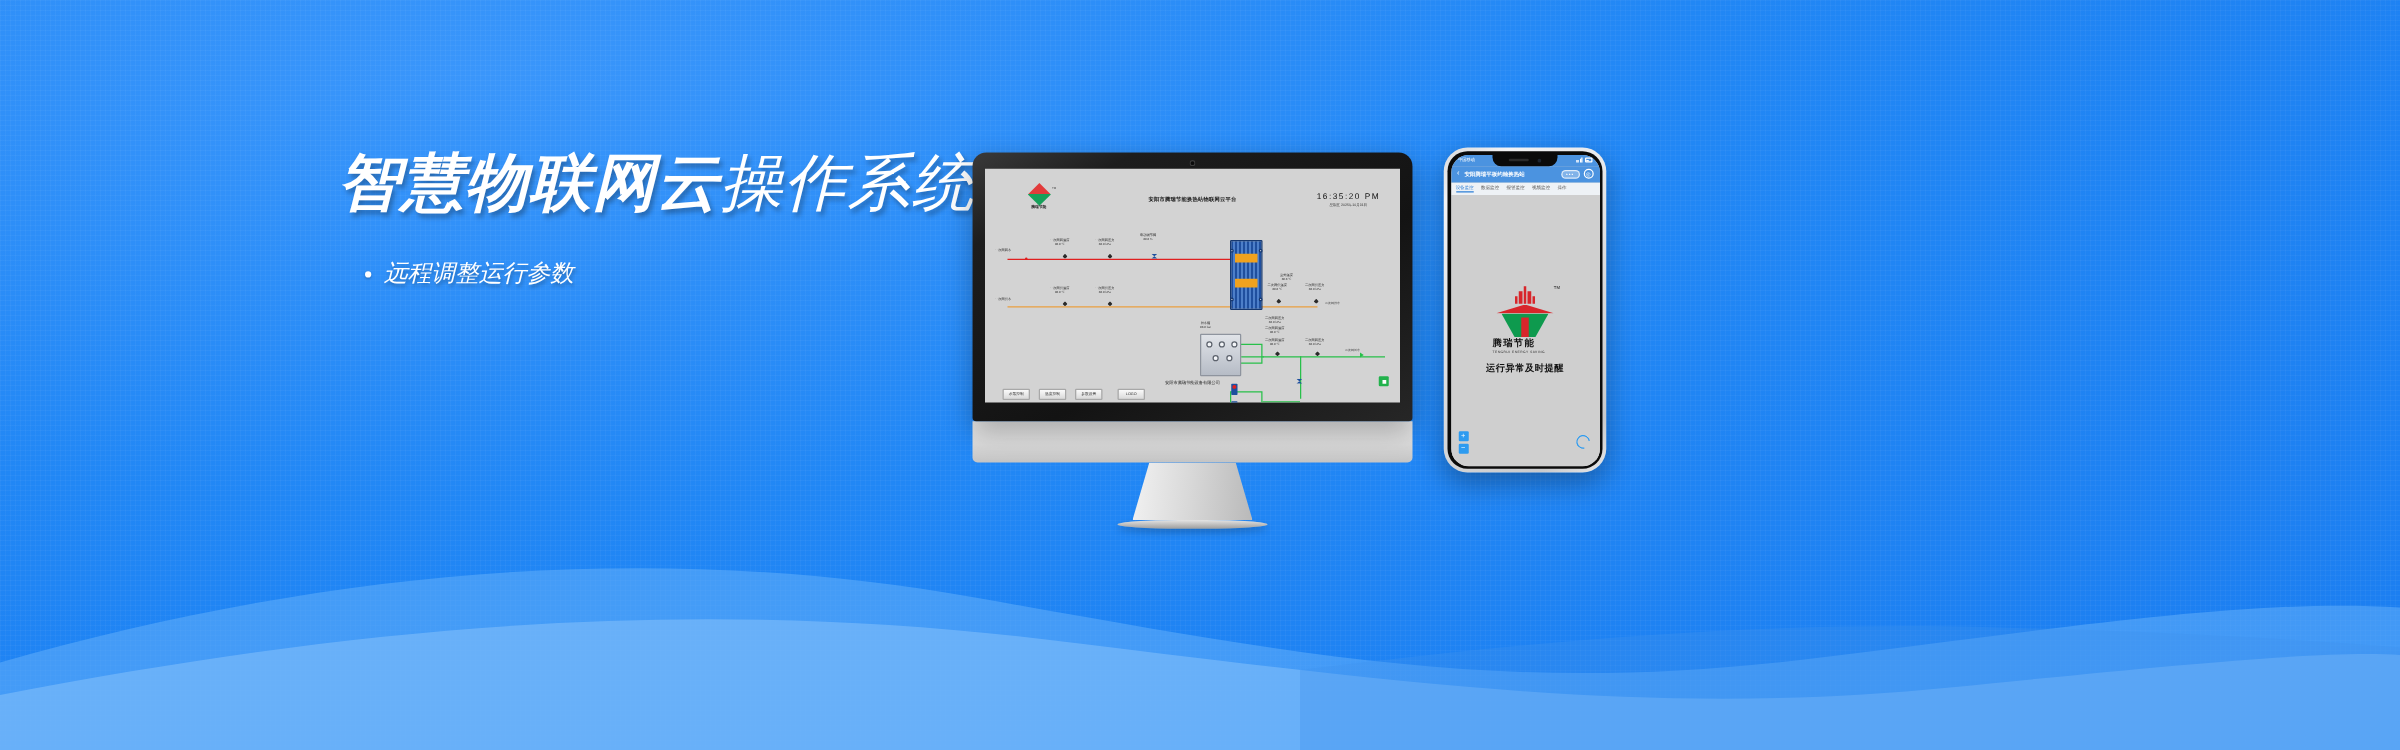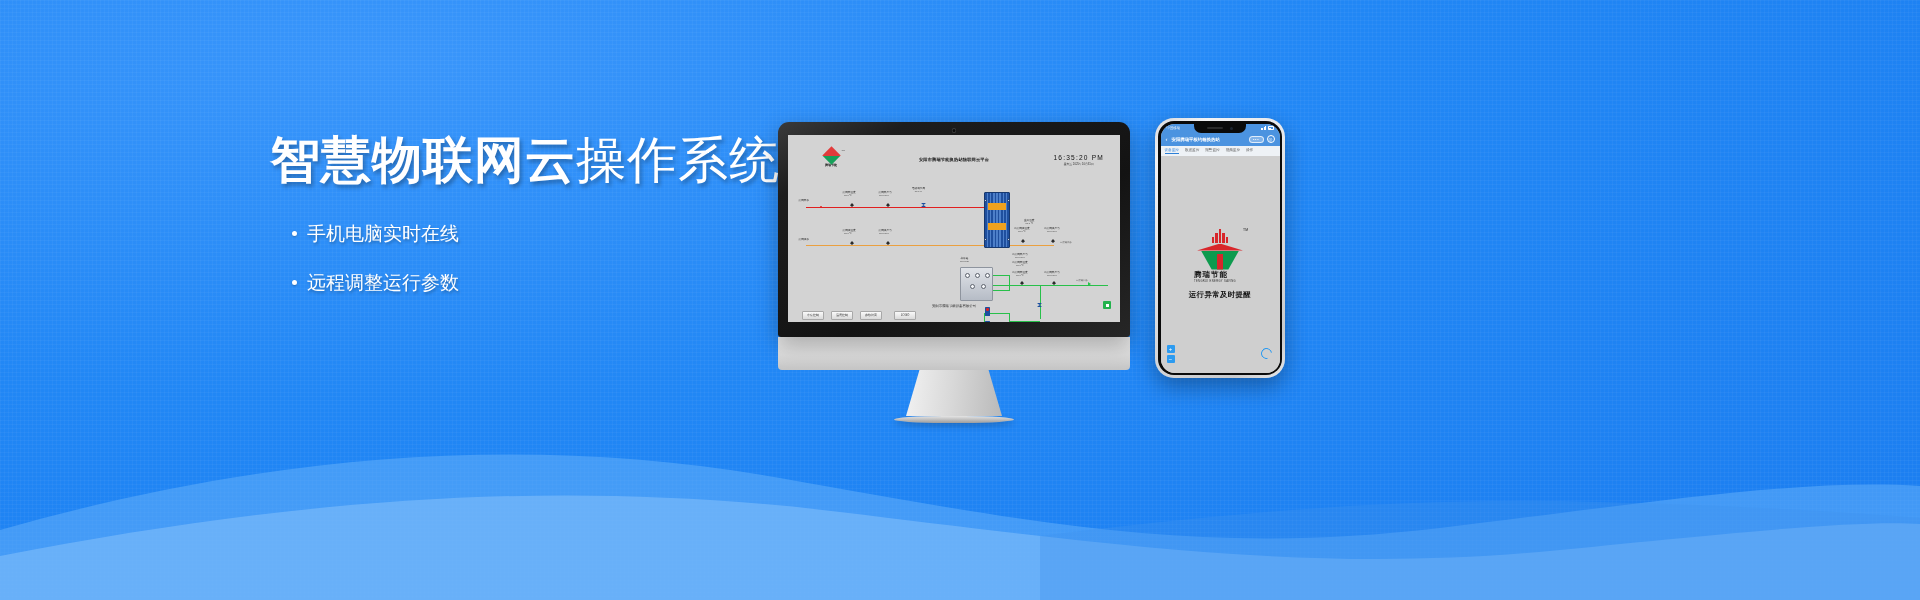--- a/index.html
+++ b/index.html
@@ -20,21 +20,21 @@
     position:absolute; inset:0;
     background-image:
       linear-gradient(rgba(255,255,255,.035) 1px, transparent 1px),
       linear-gradient(90deg, rgba(255,255,255,.035) 1px, transparent 1px);
     background-size:4px 4px;
   }
   #wave-layer{ position:absolute; left:0; bottom:0; width:1920px; height:240px; }
 
   
   #headline-block{
-    position:absolute; left:270px; top:132px; width:560px;
+    position:absolute; left:270px; top:118px; width:560px;font-style:italic;
   }
   #headline{
     font-size:50px; line-height:1.15; font-weight:bold; color:#ffffff;
     letter-spacing:1px; white-space:nowrap;
     text-shadow: 2px 3px 4px rgba(0,0,0,.30);
   }
   #headline .light{ font-weight:normal; }
   #bullets{ margin-top:34px; padding-left:22px; }
   .bullet{
     display:flex; align-items:center; gap:10px;
@@ -268,24 +268,20 @@
   <path d="M0,170 C260,96 520,72 780,118 C1040,164 1200,196 1440,168 C1640,144 1800,118 1920,126 L1920,240 L0,240 Z" fill="#63aef9" opacity=".55"></path>
   <path d="M0,196 C300,138 560,118 840,152 C1120,186 1320,214 1560,190 C1740,172 1860,160 1920,164 L1920,240 L0,240 Z" fill="#7cbcfb" opacity=".65"></path>
   <path d="M1040,176 C1220,154 1400,136 1600,142 C1760,146 1870,154 1920,158 L1920,240 L1040,240 Z" fill="#3f93ef" opacity=".35"></path>
 </svg>
 
 <div id="headline-block">
   <div id="headline">
     <span>智慧物联网云</span><span class="light">操作系统</span>
   </div>
   <div id="bullets">
-    <div class="bullet">
-      <span class="dot"></span>
-      <span>手机电脑实时在线</span>
-    </div>
     <div class="bullet">
       <span class="dot"></span>
       <span>远程调整运行参数</span>
     </div>
   </div>
 </div>
 
 <div id="monitor">
   <div id="monitor-bezel">
     <div id="webcam"></div>

